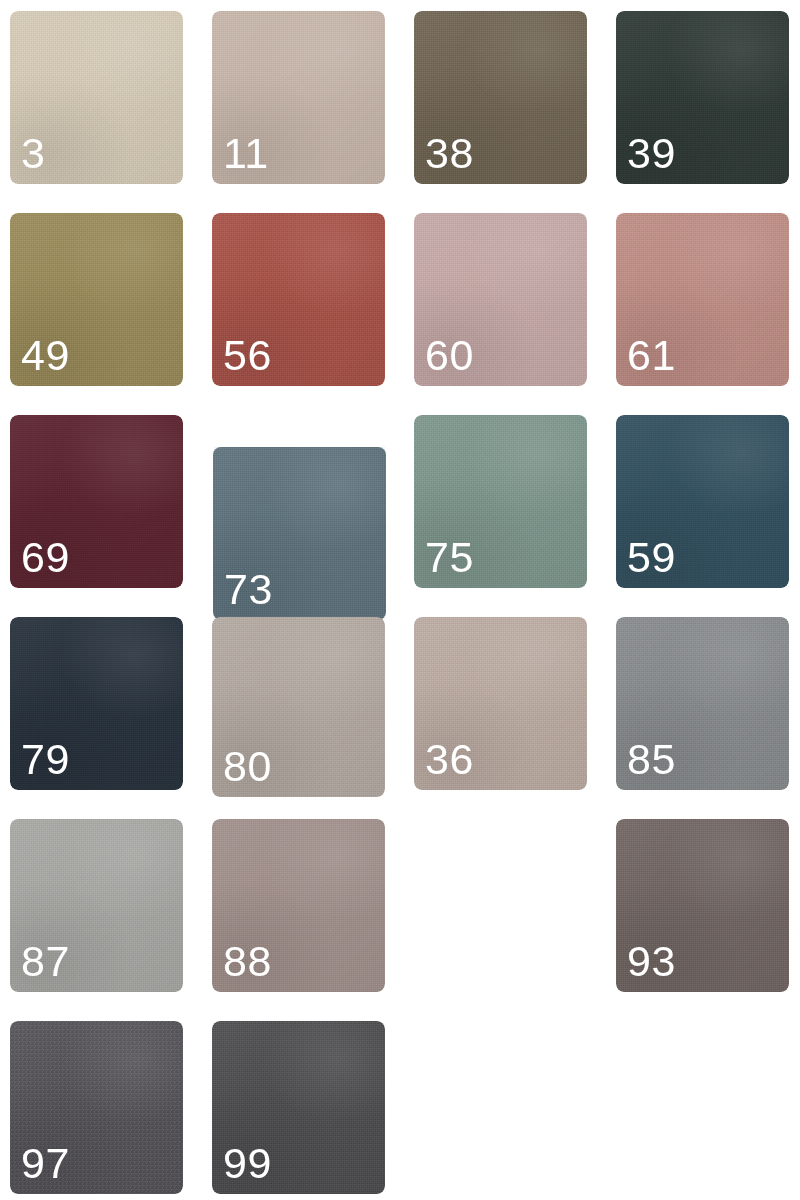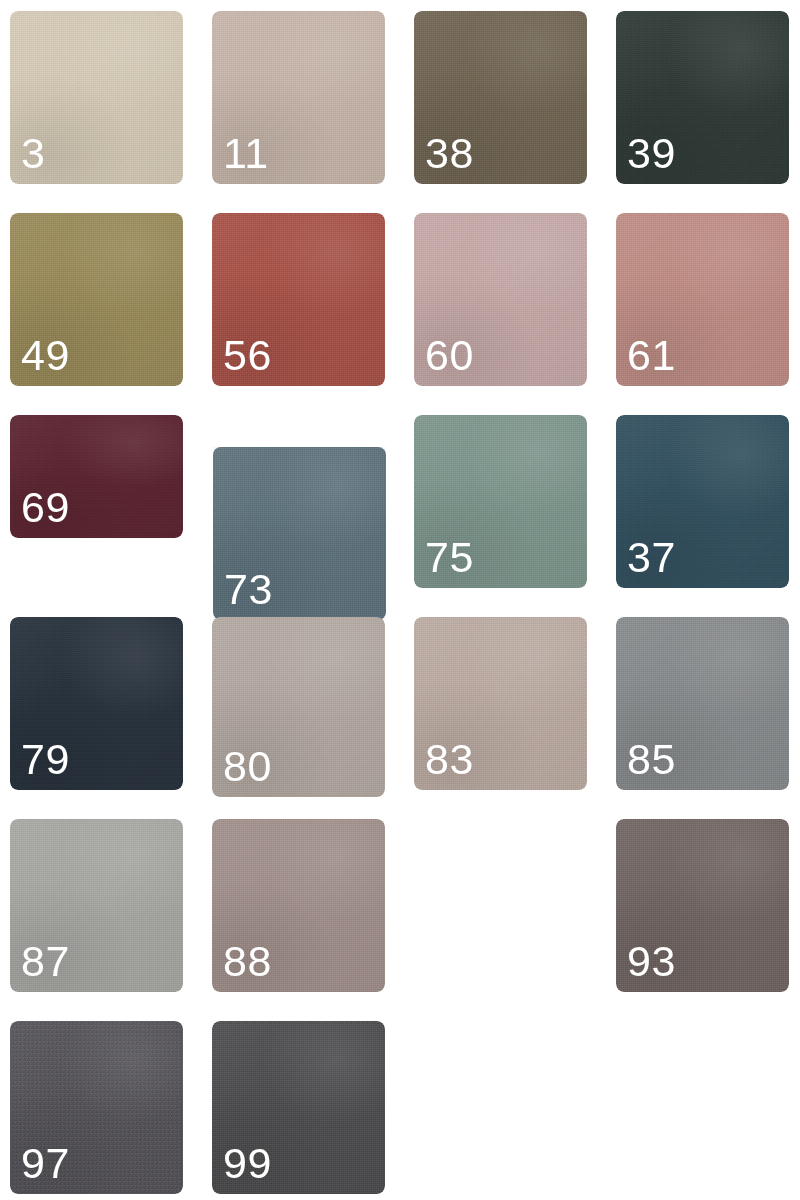--- a/index.html
+++ b/index.html
@@ -138,21 +138,21 @@
       <div class="swatch-grain"></div>
       <div class="swatch-shade"></div>
       <span class="swatch-label" style="color: rgb(255, 255, 255);">60</span>
     </div>
     <div class="swatch" style="left: 616px; top: 213px; width: 173px; height: 173px; border-radius: 8px;">
       <div class="swatch-color" style="background: rgb(192, 141, 132);"></div>
       <div class="swatch-grain"></div>
       <div class="swatch-shade"></div>
       <span class="swatch-label" style="color: rgb(255, 255, 255);">61</span>
     </div>
-    <div class="swatch smooth" style="left: 10px; top: 415px; width: 173px; height: 123px; border-radius: 8px;">
+    <div class="swatch smooth" style="left: 10px; top: 415px; width: 173px; height: 173px; border-radius: 8px;">
       <div class="swatch-color" style="background: rgb(92, 36, 48);"></div>
       <div class="swatch-grain"></div>
       <div class="swatch-shade"></div>
       <span class="swatch-label" style="color: rgb(255, 255, 255);">69</span>
     </div>
     <div class="swatch" style="left: 213px; top: 415px; width: 173px; height: 173px; border-radius: 2px; margin-top: 32px;">
       <div class="swatch-color" style="background: rgb(92, 113, 124);"></div>
       <div class="swatch-grain"></div>
       <div class="swatch-shade"></div>
       <span class="swatch-label" style="color: rgb(255, 255, 255);">73</span>
@@ -160,39 +160,39 @@
     <div class="swatch" style="left: 414px; top: 415px; width: 173px; height: 173px; border-radius: 8px;">
       <div class="swatch-color" style="background: rgb(124, 150, 140);"></div>
       <div class="swatch-grain"></div>
       <div class="swatch-shade"></div>
       <span class="swatch-label" style="color: rgb(255, 255, 255);">75</span>
     </div>
     <div class="swatch smooth" style="left: 616px; top: 415px; width: 173px; height: 173px; border-radius: 8px;">
       <div class="swatch-color" style="background: rgb(50, 80, 95);"></div>
       <div class="swatch-grain"></div>
       <div class="swatch-shade"></div>
-      <span class="swatch-label" style="color: rgb(255, 255, 255);">37</span>
+      <span class="swatch-label" style="color: rgb(255, 255, 255);">59</span>
     </div>
     <div class="swatch smooth" style="left: 10px; top: 617px; width: 173px; height: 173px; border-radius: 8px;">
       <div class="swatch-color" style="background: rgb(39, 49, 60);"></div>
       <div class="swatch-grain"></div>
       <div class="swatch-shade"></div>
       <span class="swatch-label" style="color: rgb(255, 255, 255); margin-top: 32px;">79</span>
     </div>
     <div class="swatch" style="left: 212px; top: 617px; width: 173px; height: 180px; border-radius: 8px;">
       <div class="swatch-color" style="background: rgb(181, 170, 162);"></div>
       <div class="swatch-grain"></div>
       <div class="swatch-shade"></div>
       <span class="swatch-label" style="color: rgb(255, 255, 255);">80</span>
     </div>
     <div class="swatch" style="left: 414px; top: 617px; width: 173px; height: 173px; border-radius: 8px;">
       <div class="swatch-color" style="background: rgb(189, 172, 163);"></div>
       <div class="swatch-grain"></div>
       <div class="swatch-shade"></div>
-      <span class="swatch-label" style="color: rgb(255, 255, 255);">83</span>
+      <span class="swatch-label" style="color: rgb(255, 255, 255);">36</span>
     </div>
     <div class="swatch" style="left: 616px; top: 617px; width: 173px; height: 173px; border-radius: 8px;">
       <div class="swatch-color" style="background: rgb(135, 138, 140);"></div>
       <div class="swatch-grain"></div>
       <div class="swatch-shade"></div>
       <span class="swatch-label" style="color: rgb(255, 255, 255);">85</span>
     </div>
     <div class="swatch" style="left: 10px; top: 819px; width: 173px; height: 173px; border-radius: 8px;">
       <div class="swatch-color" style="background: rgb(168, 169, 164);"></div>
       <div class="swatch-grain"></div>

